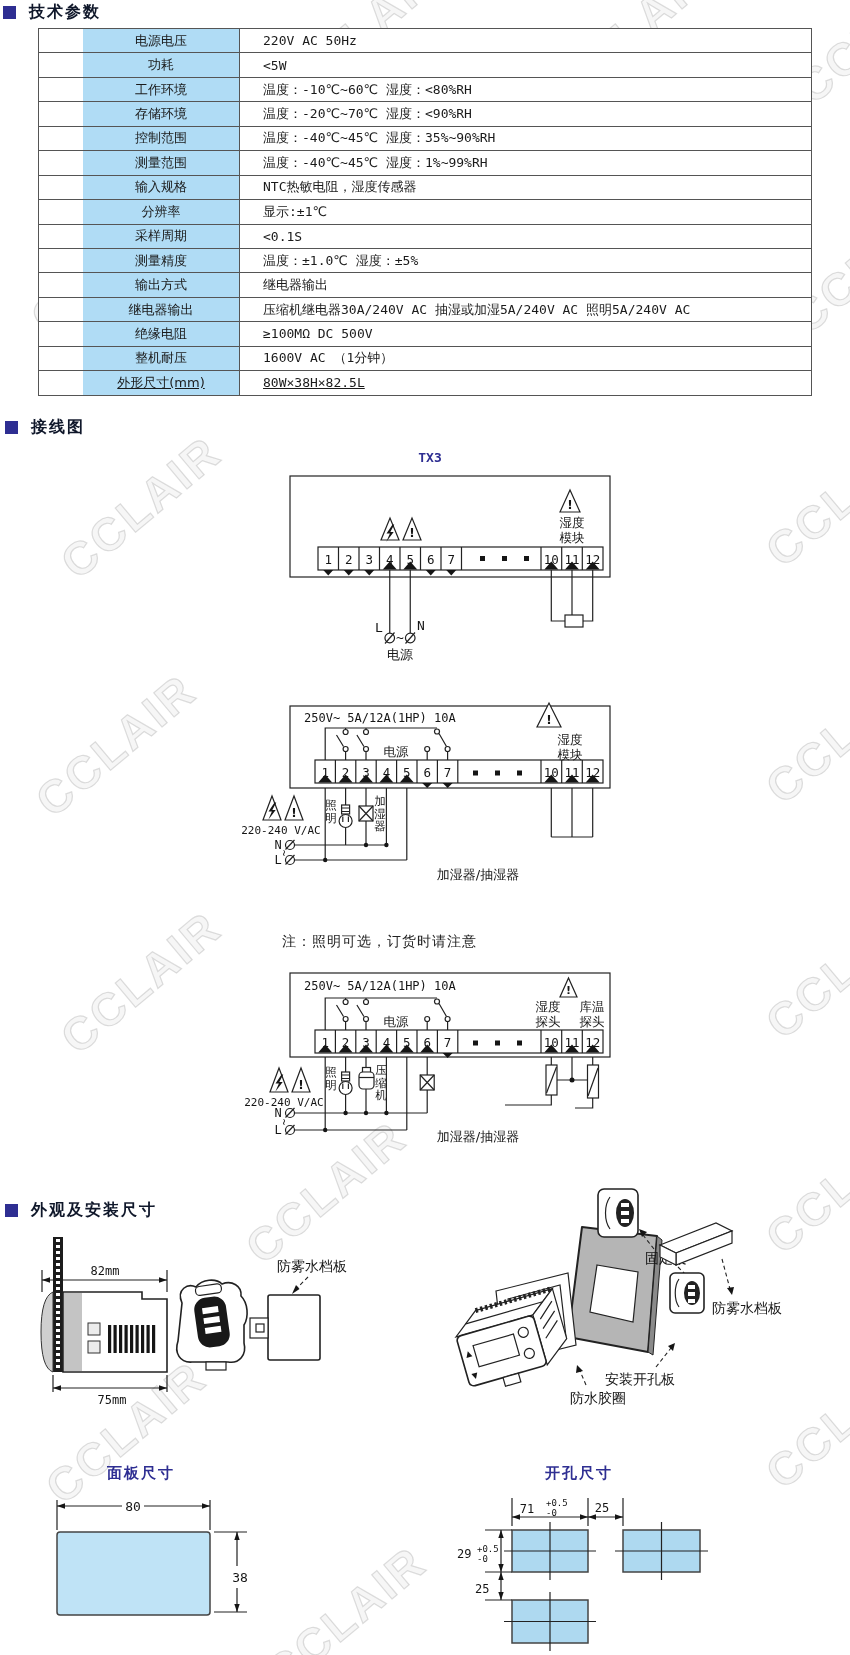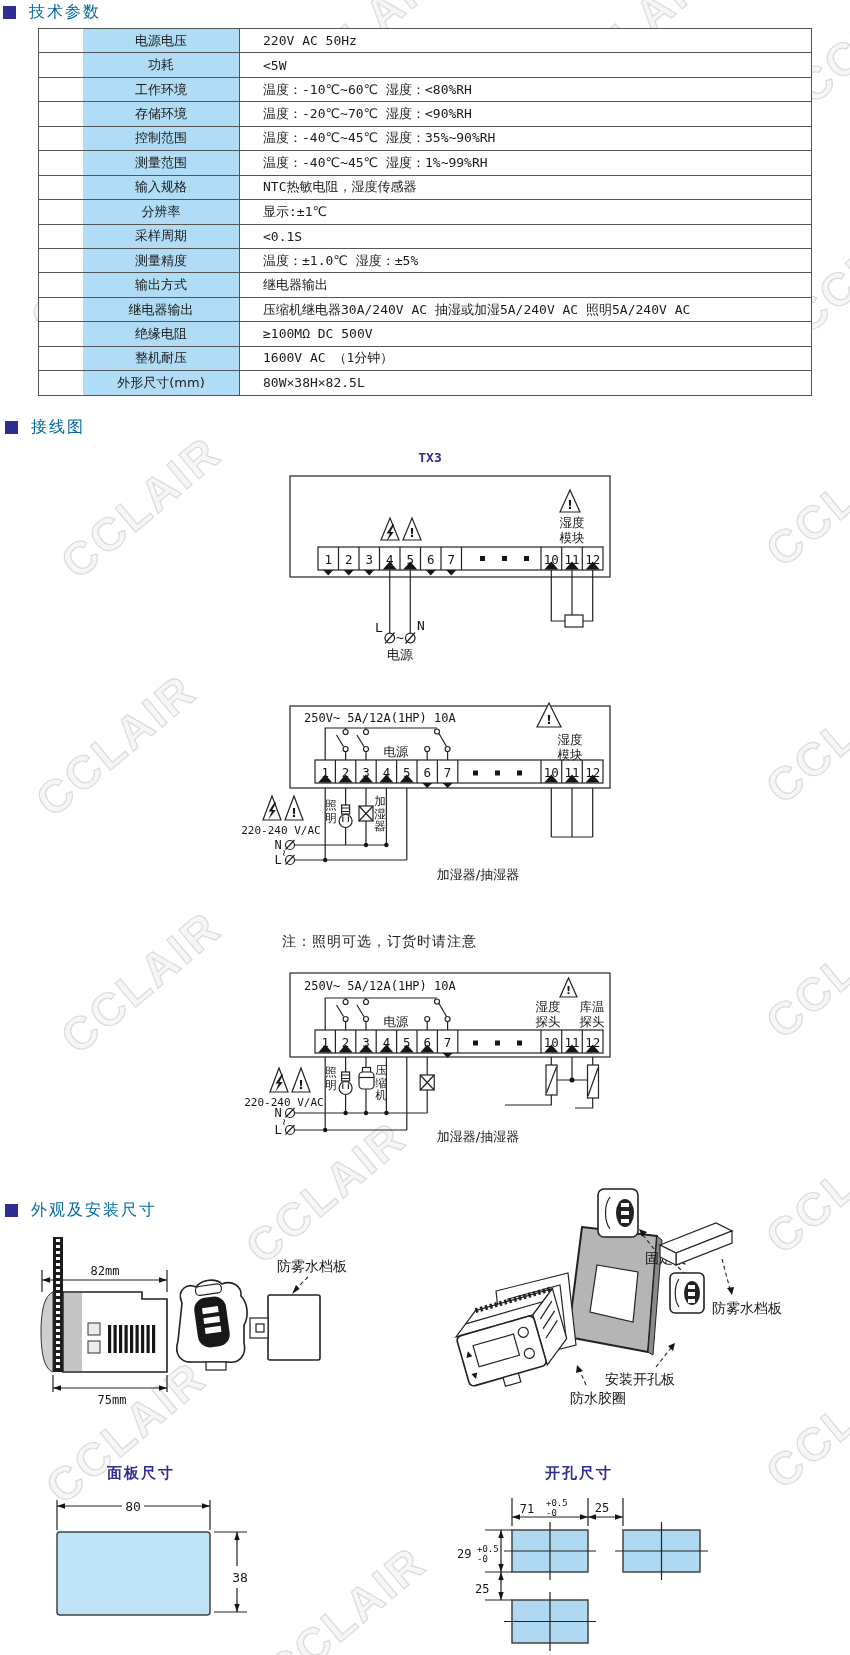--- a/index.html
+++ b/index.html
@@ -6,26 +6,26 @@
   .page{position:relative;width:850px;height:1655px;background:#fff;overflow:hidden;
         font-family:"DejaVu Sans","Liberation Sans",sans-serif;color:#1a1a1a;}
   
   .wm{position:absolute;font-size:46px;font-weight:bold;letter-spacing:3px;
       color:rgba(130,130,130,0.07);-webkit-text-stroke:1.2px rgba(160,160,160,0.35);
       transform:rotate(-40deg);white-space:nowrap;pointer-events:none;
       font-family:"Liberation Sans","DejaVu Sans",sans-serif;}
   
   .hd{position:absolute;display:flex;align-items:center;gap:13px;}
   .hd .sq{width:13px;height:13px;background:#2e2e92;flex:0 0 auto;}
-  .hd .tt{font-size:16px;font-weight:normal;color:#0369a1;letter-spacing:2px;}
+  .hd .tt{font-size:16px;font-weight:bold;color:#0f172a;letter-spacing:2px;}
   
   .spec{position:absolute;left:38px;top:28px;width:774px;border:1px solid #555;
         box-sizing:border-box;background:#fff;}
   .srow{display:flex;height:23.45px;border-bottom:1px solid #555;font-size:13px;}
-  .srow:last-child{border-bottom:none;}
+  .srow:last-child{border-bottom:none;text-decoration:underline;}
   .scell-l{width:156px;flex:0 0 auto;background:#b0dcf5;border-right:1px solid #555;
            display:flex;align-items:center;justify-content:center;
            font-family:"DejaVu Sans","Liberation Sans",sans-serif;margin-left:44px;}
   .scell-v{flex:1;display:flex;align-items:center;padding-left:23px;
            font-family:"DejaVu Sans Mono","DejaVu Sans",monospace;}
   
   svg{position:absolute;overflow:visible;}
   svg text{font-family:"DejaVu Sans Mono","Liberation Mono",monospace;fill:#151515;}
   svg .cjk{font-family:"DejaVu Sans","Liberation Sans",sans-serif;}
   svg .nav{fill:#2e2e92;font-weight:bold;}

